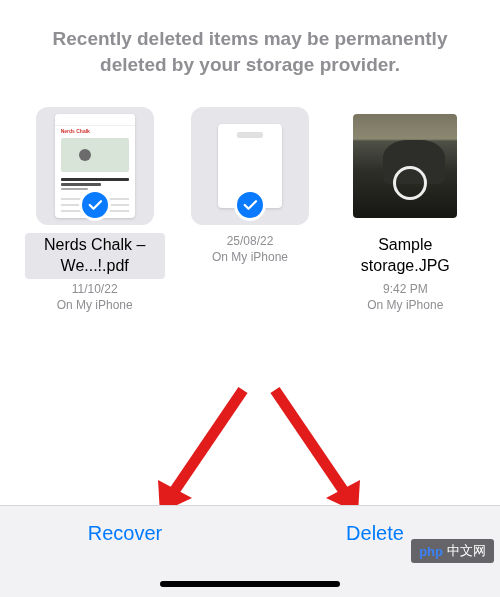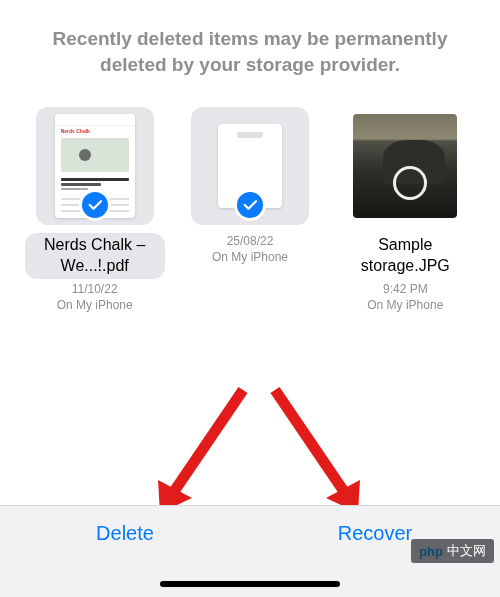--- a/index.html
+++ b/index.html
@@ -148,21 +148,21 @@
       display: flex;
       align-items: center;
       justify-content: center;
       bottom: 4px;
       left: 50%;
       transform: translateX(-50%);
     }
     .checkmark svg { width: 18px; height: 18px; }
     .file-name {
       background: #e5e5ea;
-      border-radius: 12px;
+      border-radius: 4px;
       padding: 2px 6px;
       font-size: 16px;
       color: #000;
       text-align: center;
       max-width: 140px;
       line-height: 1.3;
       margin-bottom: 2px;
     }
     .file-name.plain {
       background: transparent;
@@ -213,21 +213,21 @@
       color: #fff;
       font-size: 13px;
       padding: 3px 8px;
       border-radius: 3px;
       display: flex;
       align-items: center;
       gap: 4px;
     }
     .wm-logo {
       font-weight: bold;
-      color: #0c4a6e;
+      color: #3b82f6;
     }
     .arrow {
       position: absolute;
       pointer-events: none;
     }
     .arrow svg { display: block; }
   </style>
 </head>
 <body>
 
@@ -296,21 +296,21 @@
   </svg>
 </div>
 <div class="arrow" style="left:260px; top:385px;">
   <svg width="110" height="130" viewBox="0 0 110 130">
     <path d="M15 5 L85 108" stroke="#e21b1b" stroke-width="11" fill="none"></path>
     <polygon points="98,128 66,113 100,95" fill="#e21b1b"></polygon>
   </svg>
 </div>
 
 <div class="toolbar">
+  <button class="toolbar-btn">Recover</button>
   <button class="toolbar-btn">Delete</button>
-  <button class="toolbar-btn">Recover</button>
   <div class="home-ind"></div>
 </div>
 
 <div class="watermark">
   <span class="wm-logo">php</span>
   <span>中文网</span>
 </div>
 
 </body></html>

